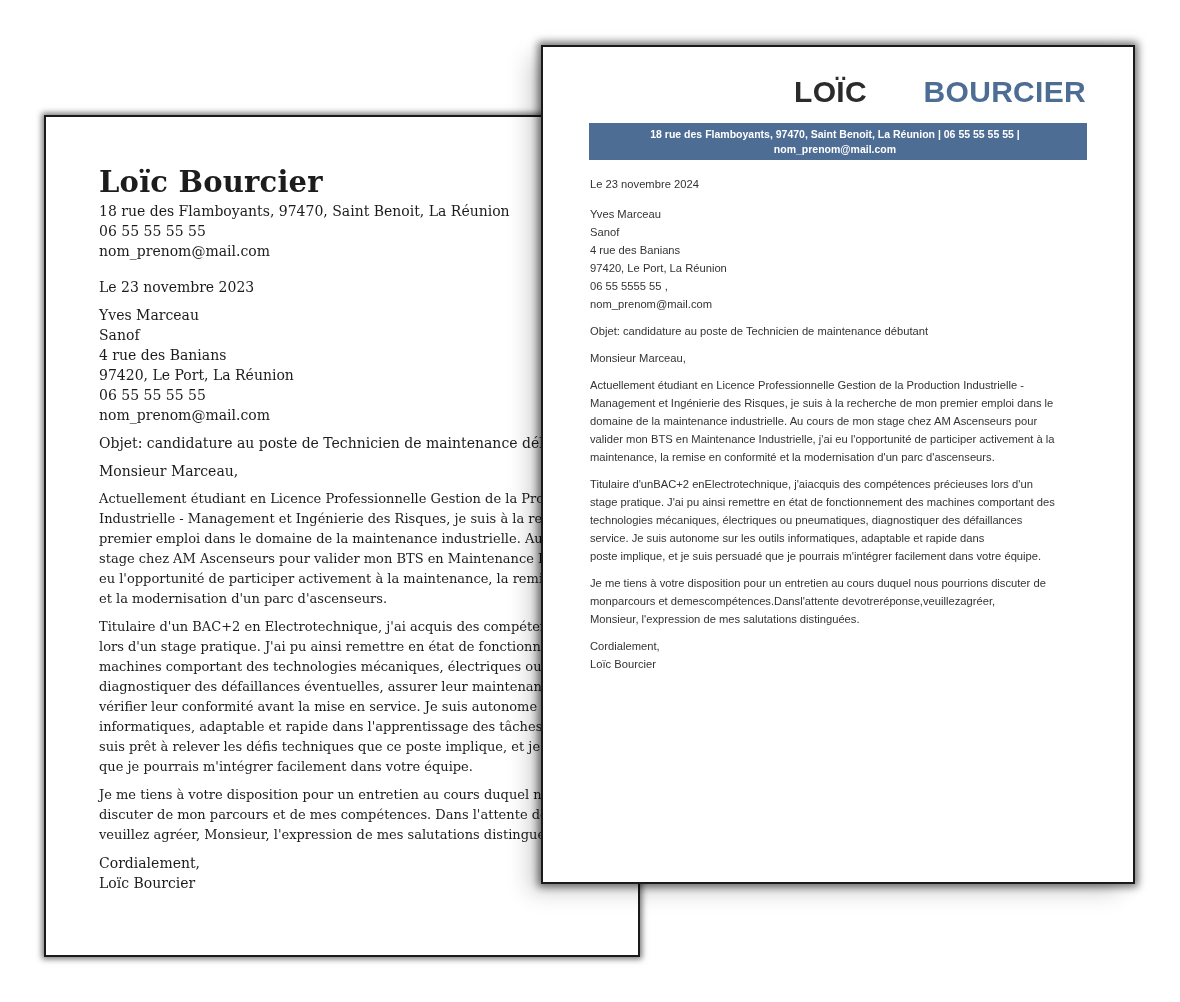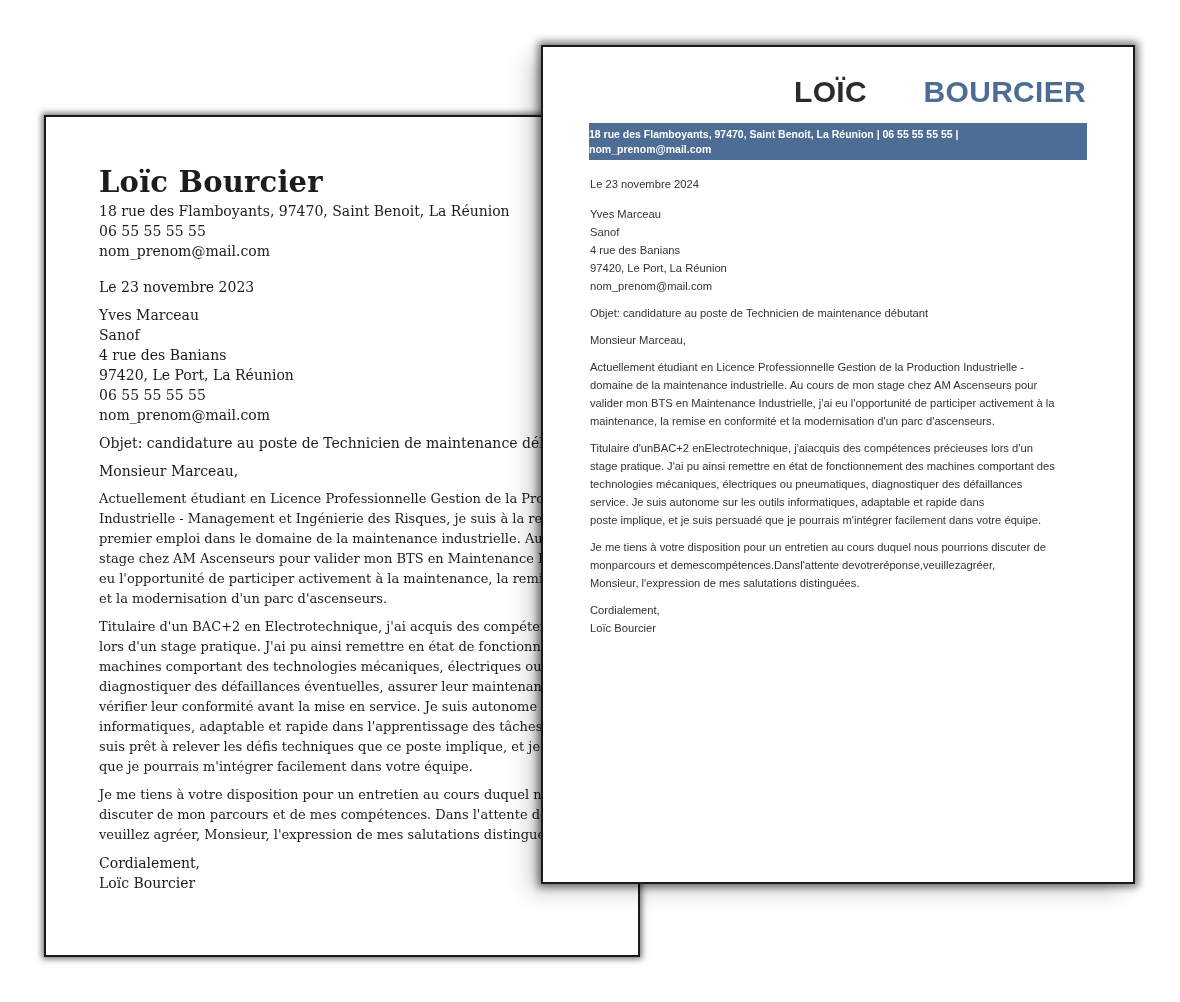--- a/index.html
+++ b/index.html
@@ -35,21 +35,21 @@
   
   .front-name {
     position: absolute; right: 47px; top: 28px; font-size: 30px; font-weight: bold;
     letter-spacing: 0.3px; white-space: nowrap;
   }
   .front-name .first { color: #2b2b2b; }
   .front-name .last { color: #4e6d94; margin-left: 48px; }
   .front-bar {
     position: absolute; left: 46px; top: 76px; width: 498px; height: 37px;
     background: #4e6d94; color: #ffffff; font-size: 10.5px; font-weight: bold;
-    text-align: left; box-sizing: border-box; padding: 4px 6px 13px 0; line-height: 15px;
+    text-align: center; box-sizing: border-box; padding: 4px 6px 13px 0; line-height: 15px;
   }
   .front-body {
     position: absolute; left: 47px; top: 128px; width: 500px;
     font-size: 11.2px; line-height: 18px; color: #333;
   }
   .front-body .line { white-space: nowrap; }
   .fgap { height: 12px; }
   .fgap-s { height: 9px; }
 </style>
 </head>
@@ -116,29 +116,31 @@
     <div>nom_prenom@mail.com</div>
   </div>
   <div class="front-body">
     <div class="line">Le 23 novembre 2024</div>
     <div class="fgap"></div>
     <div>
       <div class="line">Yves Marceau</div>
       <div class="line">Sanof</div>
       <div class="line">4 rue des Banians</div>
       <div class="line">97420, Le Port, La Réunion</div>
+      <div class="line">06 55 5555 55 ,</div>
       <div class="line">nom_prenom@mail.com</div>
     </div>
     <div class="fgap-s"></div>
     <div class="line">Objet: candidature au poste de Technicien de maintenance débutant</div>
     <div class="fgap-s"></div>
     <div class="line">Monsieur Marceau,</div>
     <div class="fgap-s"></div>
     <div>
       <div class="line">Actuellement étudiant en Licence Professionnelle Gestion de la Production Industrielle -</div>
+      <div class="line">Management et Ingénierie des Risques, je suis à la recherche de mon premier emploi dans le</div>
       <div class="line">domaine de la maintenance industrielle. Au cours de mon stage chez AM Ascenseurs pour</div>
       <div class="line">valider mon BTS en Maintenance Industrielle, j'ai eu l'opportunité de participer activement à la</div>
       <div class="line">maintenance, la remise en conformité et la modernisation d'un parc d'ascenseurs.</div>
     </div>
     <div class="fgap-s"></div>
     <div>
       <div class="line">Titulaire d'unBAC+2 enElectrotechnique, j'aiacquis des compétences précieuses lors d'un</div>
       <div class="line">stage pratique. J'ai pu ainsi remettre en état de fonctionnement des machines comportant des</div>
       <div class="line">technologies mécaniques, électriques ou pneumatiques, diagnostiquer des défaillances</div>
       <div class="line">service. Je suis autonome sur les outils informatiques, adaptable et rapide dans</div>

